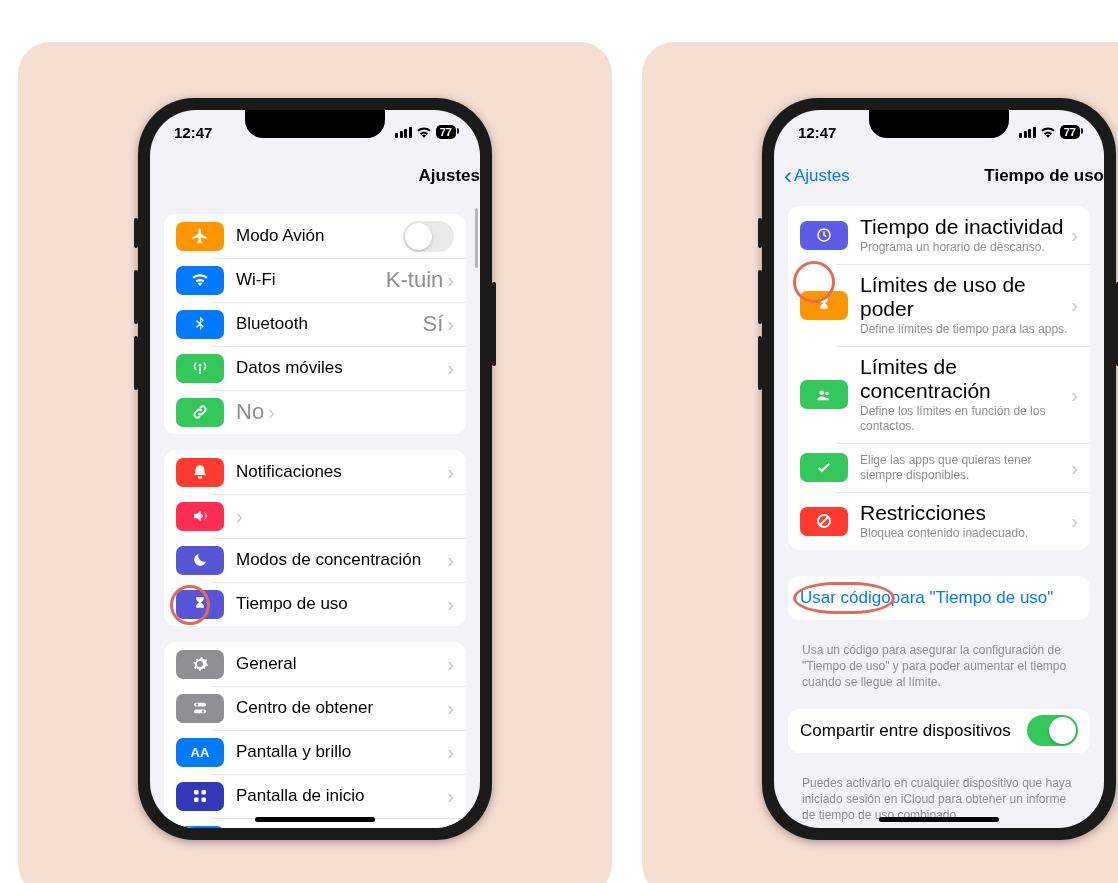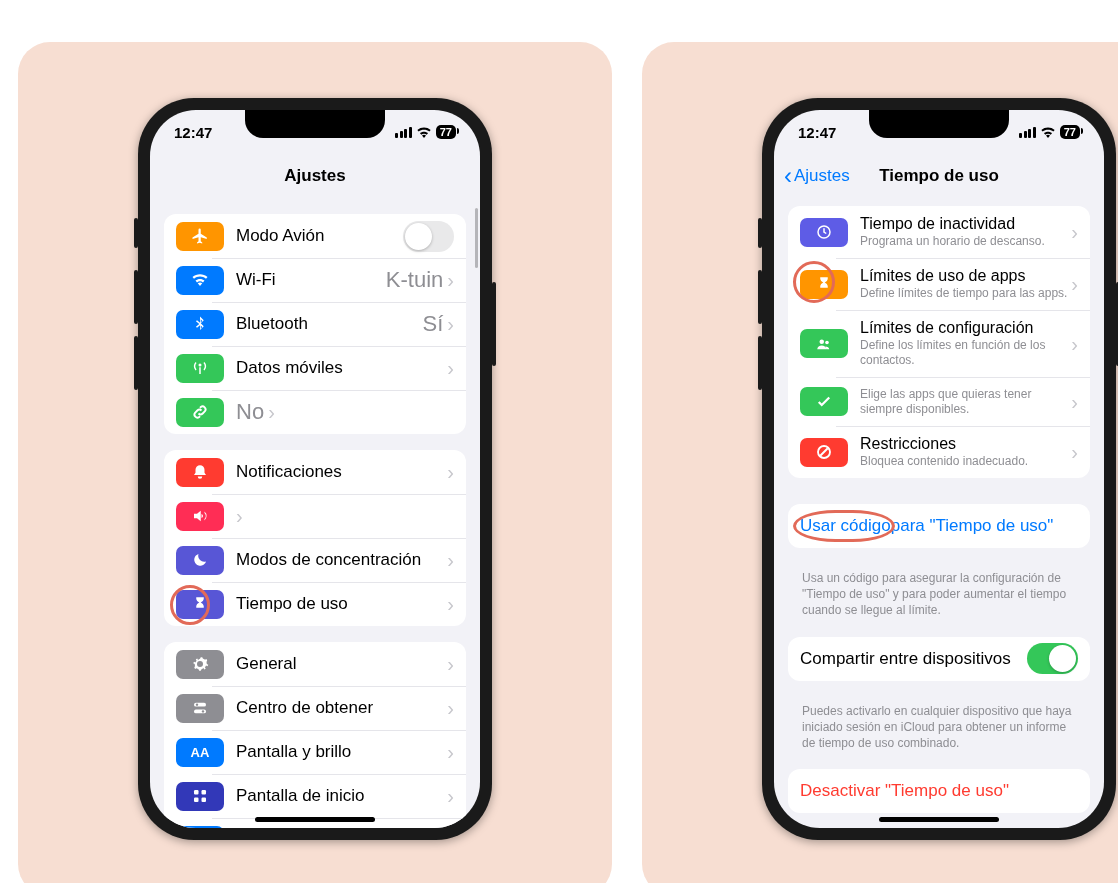--- a/index.html
+++ b/index.html
@@ -56,21 +56,21 @@
   .notch{
     position:absolute;top:0;left:50%;transform:translateX(-50%);
     width:140px;height:28px;background:#000;border-radius:0 0 18px 18px;z-index:10;
   }
   .status{
     height:44px;display:flex;align-items:center;justify-content:space-between;
     padding:0 24px;font-size:15px;font-weight:600;z-index:5;
   }
   .status .right{display:flex;align-items:center;gap:4px;}
   .nav{
-    height:44px;position:relative;display:flex;align-items:center;justify-content:center;
+    height:44px;position:relative;display:flex;align-items:center;justify-content:flex-end;
   }
   .nav .title{font-size:17px;font-weight:600;}
   .nav .back{position:absolute;left:10px;display:flex;align-items:center;gap:2px;color:var(--link);font-size:17px;}
   .content{flex:1;overflow:hidden;padding:0 14px;position:relative;}
   .group{background:var(--cell);border-radius:12px;margin:16px 0;overflow:hidden;}
   .group:first-child{margin-top:8px;}
   .row{
     display:flex;align-items:center;min-height:44px;padding:6px 12px;
     position:relative;font-size:17px;
   }
@@ -81,21 +81,21 @@
   .row.no-icon::before{left:12px;}
   .ic{
     width:48px;height:29px;border-radius:7px;margin-right:12px;
     display:flex;align-items:center;justify-content:center;flex-shrink:0;
   }
   .ic svg{width:18px;height:18px;}
   .label{flex:1;color:#000;}
   .sub{font-size:12px;color:var(--gray-txt);margin-top:1px;line-height:1.25;}
   .multi .label{display:flex;flex-direction:column;justify-content:center;}
   .multi{padding:9px 12px;}
-  .multi .t{font-size:16px;}
+  .multi .t{font-size:21px;}
   .val{color:var(--gray-txt);font-size:22px;margin-right:4px;}
   .chev{color:#c7c7cc;font-size:20px;line-height:1;}
   .switch{
     width:51px;height:31px;border-radius:16px;position:relative;flex-shrink:0;
   }
   .switch::after{
     content:"";position:absolute;top:2px;width:27px;height:27px;background:#fff;
     border-radius:50%;box-shadow:0 1px 3px rgba(0,0,0,.25);
   }
   .switch.off{background:#e9e9ea;}
@@ -342,35 +342,35 @@
               </span>
             <span class="chev">›</span>
           </div>
           <div class="row multi">
             <span class="ic" style="background:#ff9500">
                 <svg viewBox="0 0 24 24" fill="#fff">
                   <path d="M7 3h10v2c0 2-2 4-4 5 2 1 4 3 4 5v2H7v-2c0-2 2-4 4-5-2-1-4-3-4-5V3z"></path>
                 </svg>
               </span>
             <span class="label">
-                <span class="t">Límites de uso de apps</span>
+                <span class="t">Límites de uso de poder</span>
                 <span class="sub">Define límites de tiempo para las apps.</span>
               </span>
             <span class="chev">›</span>
           </div>
           <div class="row multi">
             <span class="ic" style="background:#34c759">
                 <svg viewBox="0 0 24 24" fill="#fff">
                   <circle cx="9" cy="9" r="3"></circle>
                   <circle cx="16" cy="10" r="2.4"></circle>
                   <path d="M3 19c0-3 3-5 6-5s6 2 6 5H3zm12 0c0-1.5-.5-2.8-1.4-3.8 3 .2 5.4 1.6 5.4 3.8h-4z"></path>
                 </svg>
               </span>
             <span class="label">
-                <span class="t">Límites de configuración</span>
+                <span class="t">Límites de concentración</span>
                 <span class="sub">Define los límites en función de los contactos.</span>
               </span>
             <span class="chev">›</span>
           </div>
           <div class="row multi">
             <span class="ic" style="background:#34c759">
                 <svg viewBox="0 0 24 24" fill="none" stroke="#fff" stroke-width="3">
                   <path d="M5 12l4 4L19 6"></path>
                 </svg>
               </span>

